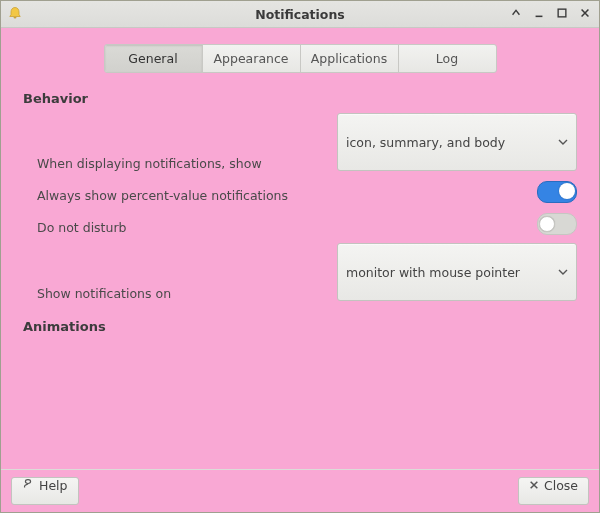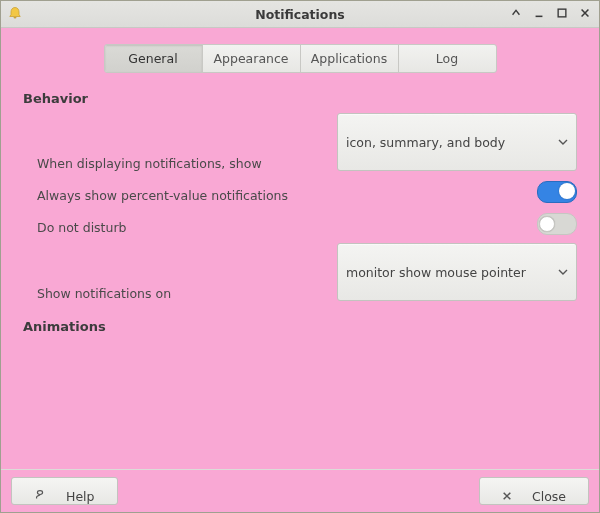--- a/index.html
+++ b/index.html
@@ -179,23 +179,23 @@
     display: flex;
     align-items: center;
     padding: 0 10px;
   }
   .btn {
     height: 26px;
     background: linear-gradient(#f5f5f3, #e8e8e5);
     border: 1px solid #c3c3bf;
     border-radius: 3px;
     display: inline-flex;
-    align-items: flex-end;
-    gap: 20px;
-    padding: 0 22px;
+    align-items: flex-start;
+    gap: 5px;
+    padding: 0 10px;
     color: #444;
     cursor: default;
     font-size: 12.5px;
   }
   .btn .btn-icon { color: #555; }
   .spacer { flex: 1; }
 </style>
 </head>
 <body>
 
@@ -275,21 +275,21 @@
         <div class="switch off">
             <div class="knob"></div>
           </div>
       </div>
     </div>
 
     <div class="row">
       <div class="row-label">Show notifications on</div>
       <div class="row-control">
         <div class="combo">
-          <span class="combo-text">monitor show mouse pointer</span>
+          <span class="combo-text">monitor with mouse pointer</span>
           <span class="combo-caret">
             <svg viewBox="0 0 10 10" width="10" height="10">
                 <path d="M1 3 L5 7 L9 3" fill="none" stroke="#555" stroke-width="1.4"></path>
               </svg>
           </span>
         </div>
       </div>
     </div>
 
     <div class="section-title">Animations</div>

